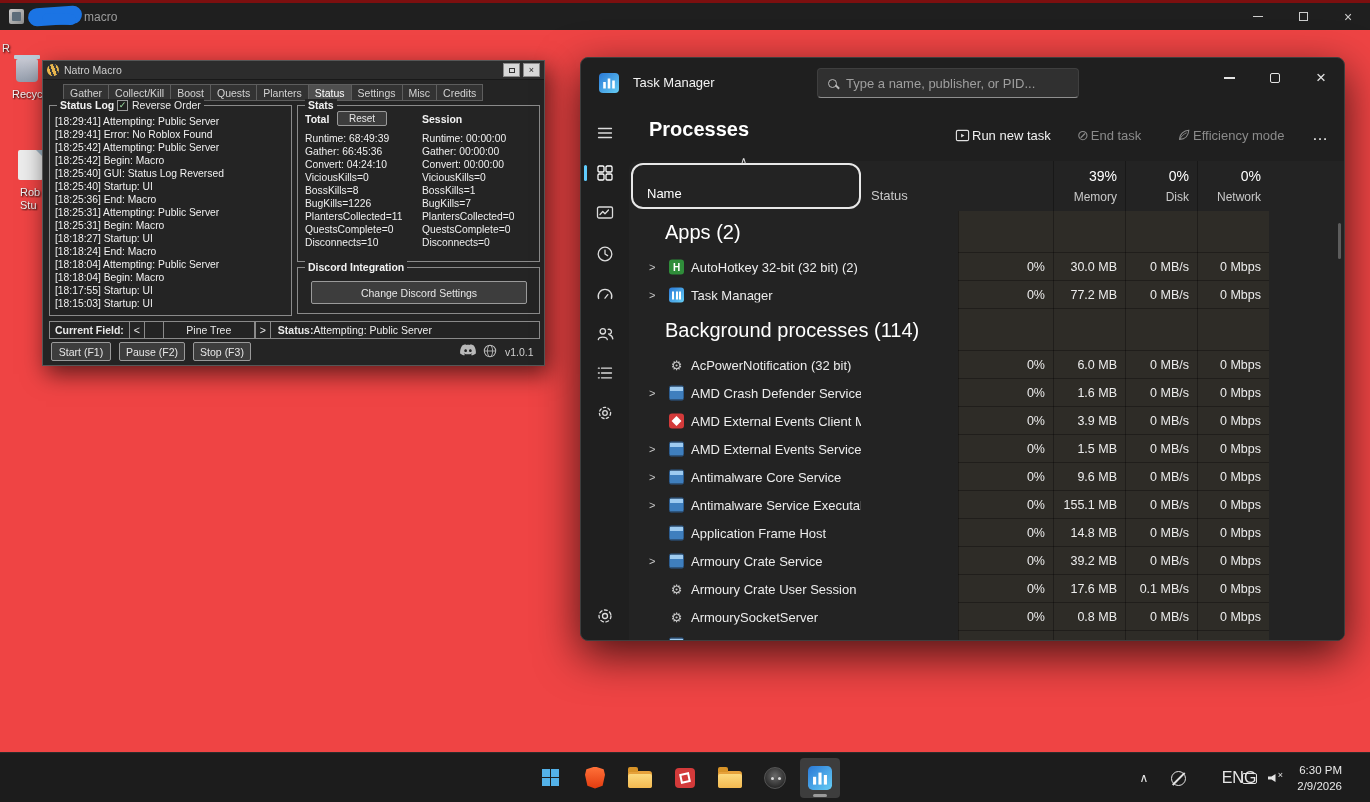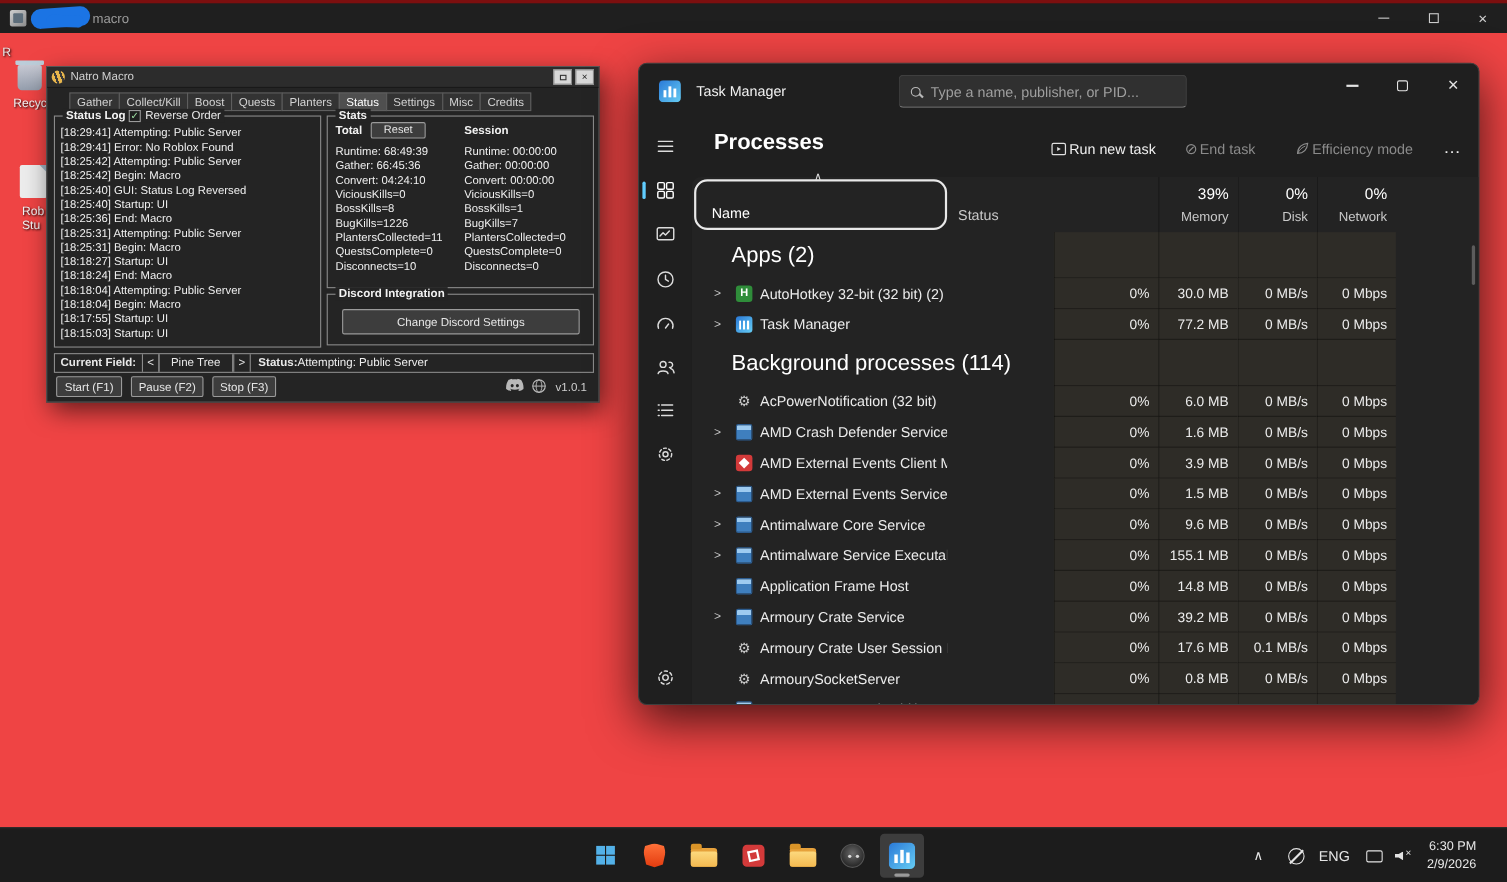--- a/index.html
+++ b/index.html
@@ -82,21 +82,21 @@
   .nbtn { background:#3d3d3d; border:1px solid #9a9a9a; border-radius:2px; color:#e6e6e6;
     display:flex; align-items:center; justify-content:center; font-size:10.5px; }
   #discord-btn { position:absolute; left:13px; top:13px; width:216px; height:23px; }
 
   #fieldbar { position:absolute; left:6px; top:260px; width:491px; height:18px;
     border:1px solid #8a8a8a; display:flex; align-items:center; font-size:10.5px; }
   #fieldbar .lbl { font-weight:bold; padding:0 5px; }
   #fieldbar .seg { height:100%; display:flex; align-items:center; justify-content:center;
     border-left:1px solid #8a8a8a; border-right:1px solid #8a8a8a; }
   #fieldbar .arrow { width:16px; margin-right:-1px; }
-  #fieldbar .fld { width:68px; }
+  #fieldbar .fld { width:92px;margin-left:19px; }
   #fieldbar .st { font-weight:bold; margin-left:8px; }
   #fieldbar .sv { color:#eee; }
 
   .footbtn { position:absolute; top:281px; height:19px; }
   #btn-start { left:8px; width:60px; }
   #btn-pause { left:76px; width:66px; }
   #btn-stop  { left:150px; width:58px; }
   #nver { position:absolute; left:462px; top:285px; color:#d0d0d0; font-size:10.5px; }
   .nicon { position:absolute; top:283px; }
 
@@ -722,21 +722,21 @@
             <rect x="13.2" y="7.5" width="2.6" height="8" fill="#fff"></rect>
           </svg>
       </div>
     </div>
     <div class="tray-item" style="left:1132px; width:24px; font-size:12px;">
       <span>∧</span>
     </div>
     <div class="tray-item" style="left:1164px; width:28px;">
         <span class="noinet"></span>
       </div>
-    <div class="tray-item" style="left:1198px; width:30px; font-size:13px;text-align:center;">
+    <div class="tray-item" style="left:1224px; width:30px; font-size:16px;text-align:center;">
       <span>ENG</span>
     </div>
     <div class="tray-item" style="left:1236px; width:26px;">
         <span class="disp"></span>
       </div>
     <div class="tray-item" style="left:1262px; width:26px;">
         <span class="volm"></span>
       </div>
     <div id="clock">
       <div>6:30 PM</div>

